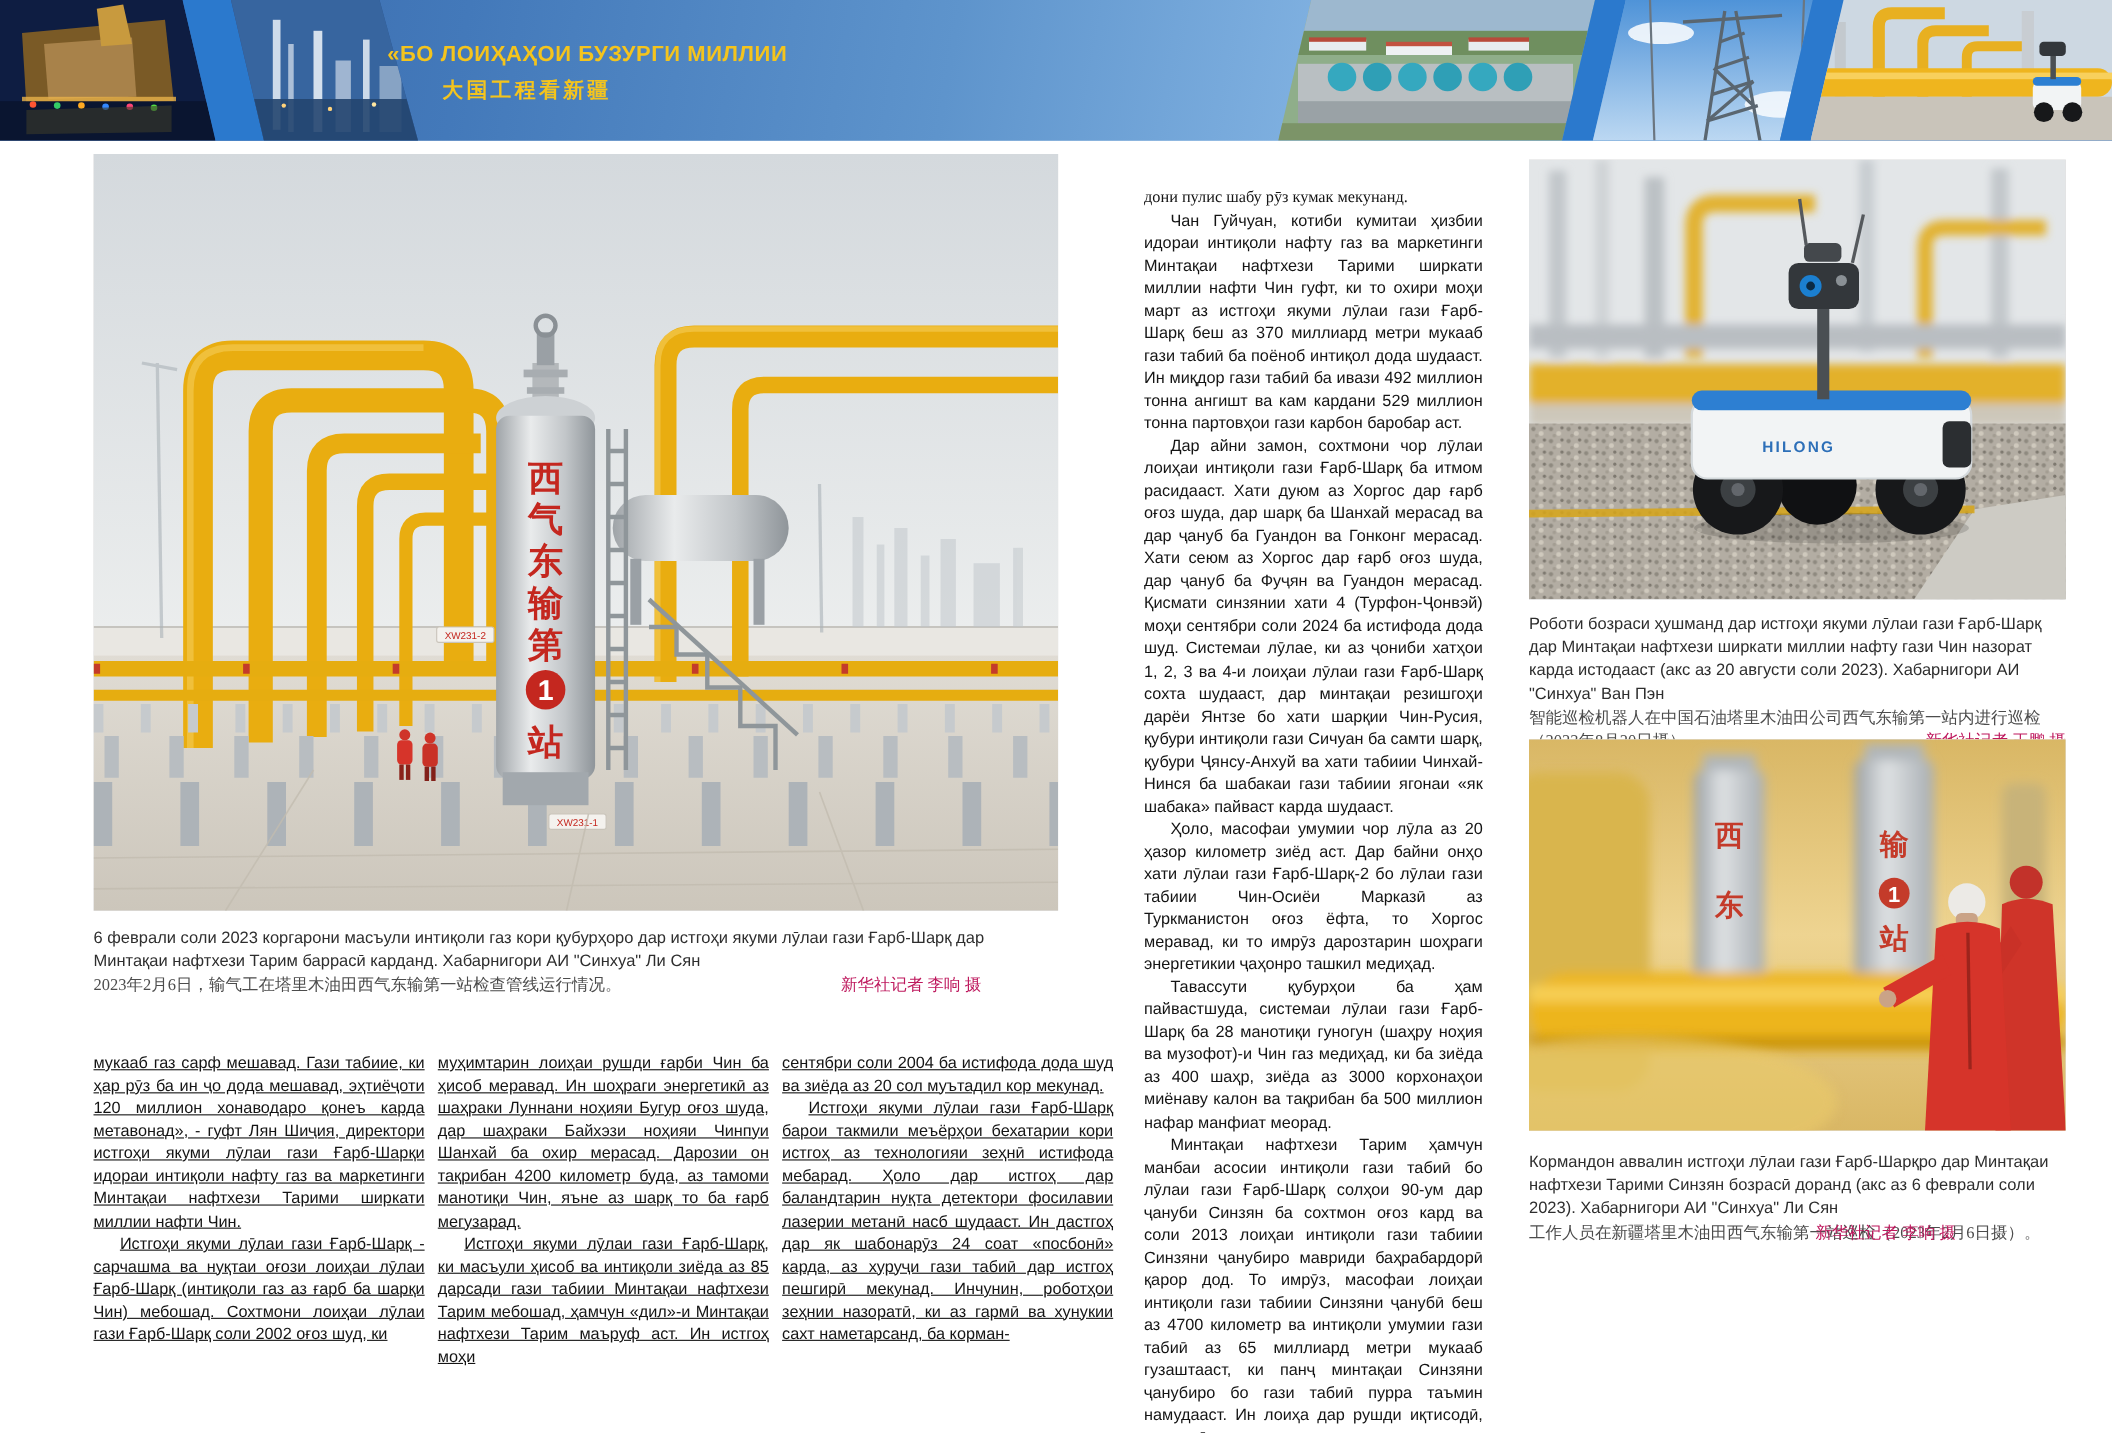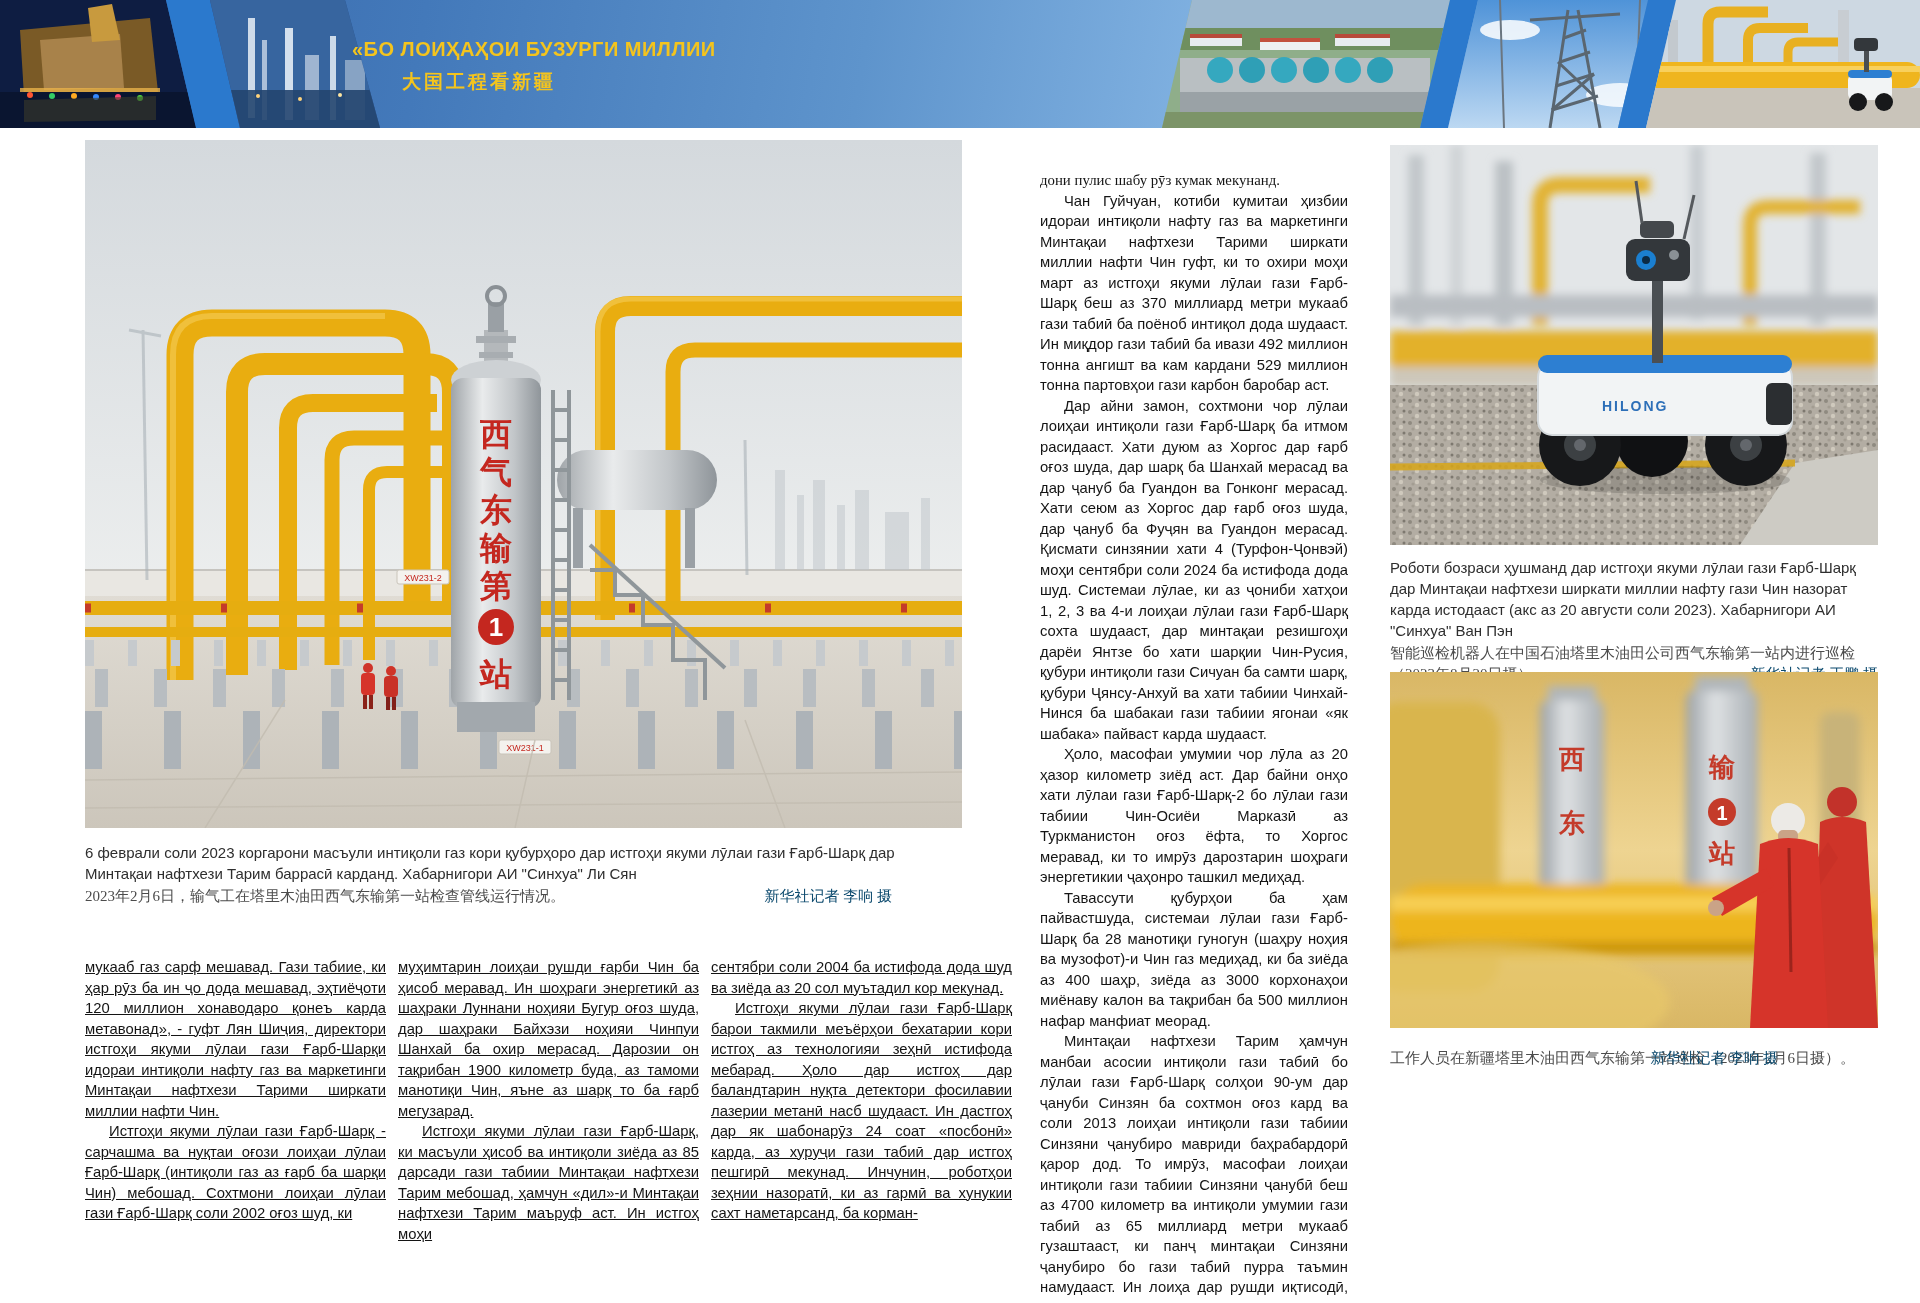--- a/index.html
+++ b/index.html
@@ -26,21 +26,21 @@
   .article{position:absolute;left:1040px;top:170px;width:308px;text-align:justify;color:#141414;
            font-size:14.8px;line-height:20.5px;}
   .article p{margin:0;text-indent:24px;}
   .article p.cont{text-indent:0;font-family:Liberation Serif, serif;}
 
   
   .caption{position:absolute;color:#2e2e2e;font-size:15px;line-height:21px;}
   .caption .cn-row{position:relative;margin-top:2px;
                    font-family:"Liberation Serif","DejaVu Serif",serif;color:#4c4c4c;}
   .caption .credit{position:absolute;bottom:0;
-                   font-family:"Liberation Serif","DejaVu Serif",serif;color:#0c4a6e;white-space:nowrap;}
+                   font-family:"Liberation Serif","DejaVu Serif",serif;color:#be185d;white-space:nowrap;}
 
   .photo{position:absolute;overflow:hidden;background:#ddd;}
   .photo svg{display:block;}
 </style>
 </head>
 <body>
 
 <div class="page">
 
   <div class="banner">
@@ -295,21 +295,21 @@
       <span>2023年2月6日，输气工在塔里木油田西气东输第一站检查管线运行情况。</span>
       <span class="credit" style="right:70px;">新华社记者 李响 摄</span>
     </div>
   </div>
 
   <div class="bodycol" style="left:85px;top:957px;">
     <p class="cont">мукааб газ сарф мешавад. Гази табиие, ки ҳар рӯз ба ин ҷо дода мешавад, эҳтиёҷоти 120 миллион хонаводаро қонеъ карда метавонад», - гуфт Лян Шиҷия, директори истгоҳи якуми лӯлаи гази Ғарб-Шарқи идораи интиқоли нафту газ ва маркетинги Минтақаи нафтхези Тарими ширкати миллии нафти Чин.</p>
     <p>Истгоҳи якуми лӯлаи гази Ғарб-Шарқ - сарчашма ва нуқтаи оғози лоиҳаи лӯлаи Ғарб-Шарқ (интиқоли газ аз ғарб ба шарқи Чин) мебошад. Сохтмони лоиҳаи лӯлаи гази Ғарб-Шарқ соли 2002 оғоз шуд, ки</p>
   </div>
   <div class="bodycol" style="left:398px;top:957px;">
-    <p class="cont">муҳимтарин лоиҳаи рушди ғарби Чин ба ҳисоб меравад. Ин шоҳраги энергетикӣ аз шаҳраки Луннани ноҳияи Бугур оғоз шуда, дар шаҳраки Байхэзи ноҳияи Чинпуи Шанхай ба охир мерасад. Дарозии он тақрибан 1900 километр буда, аз тамоми манотиқи Чин, яъне аз шарқ то ба ғарб мегузарад.</p>
+    <p class="cont">муҳимтарин лоиҳаи рушди ғарби Чин ба ҳисоб меравад. Ин шоҳраги энергетикӣ аз шаҳраки Луннани ноҳияи Бугур оғоз шуда, дар шаҳраки Байхэзи ноҳияи Чинпуи Шанхай ба охир мерасад. Дарозии он тақрибан 4200 километр буда, аз тамоми манотиқи Чин, яъне аз шарқ то ба ғарб мегузарад.</p>
     <p>Истгоҳи якуми лӯлаи гази Ғарб-Шарқ, ки масъули ҳисоб ва интиқоли зиёда аз 85 дарсади гази табиии Минтақаи нафтхези Тарим мебошад, ҳамчун «дил»-и Минтақаи нафтхези Тарим маъруф аст. Ин истгоҳ моҳи</p>
   </div>
   <div class="bodycol" style="left:711px;top:957px;">
     <p class="cont">сентябри соли 2004 ба истифода дода шуд ва зиёда аз 20 сол муътадил кор мекунад.</p>
     <p>Истгоҳи якуми лӯлаи гази Ғарб-Шарқ барои такмили меъёрҳои бехатарии кори истгоҳ аз технологияи зеҳнӣ истифода мебарад. Ҳоло дар истгоҳ дар баландтарин нуқта детектори фосилавии лазерии метанӣ насб шудааст. Ин дастгоҳ дар як шабонарӯз 24 соат «посбонӣ» карда, аз хуруҷи гази табиӣ дар истгоҳ пешгирӣ мекунад. Инчунин, роботҳои зеҳнии назоратӣ, ки аз гармӣ ва хунукии сахт наметарсанд, ба корман-</p>
   </div>
 
   <div class="article">
     <p class="cont">дони пулис шабу рӯз кумак мекунанд.</p>
     <p>Чан Гуйчуан, котиби кумитаи ҳизбии идораи интиқоли нафту газ ва маркетинги Минтақаи нафтхези Тарими ширкати миллии нафти Чин гуфт, ки то охири моҳи март аз истгоҳи якуми лӯлаи гази Ғарб-Шарқ беш аз 370 миллиард метри мукааб гази табиӣ ба поёноб интиқол дода шудааст. Ин миқдор гази табиӣ ба ивази 492 миллион тонна ангишт ва кам кардани 529 миллион тонна партовҳои гази карбон баробар аст.</p>
@@ -435,19 +435,20 @@
           <path d="M376,196 L322,226 L332,244 L384,214 Z" fill="#d6342a"></path>
           <circle cx="326" cy="236" r="8" fill="#caa387"></circle>
           <line x1="399" y1="176" x2="401" y2="300" stroke="#9c241c" stroke-width="3"></line>
         </g>
       </g>
       <ellipse cx="90" cy="330" rx="190" ry="60" fill="#e9c96a" opacity=".65" filter="url(#blur2)"></ellipse>
     </svg>
   </div>
 
   <div class="caption" style="left:1390px;top:1046px;width:488px;">
+    <div>Кормандон аввалин истгоҳи лӯлаи гази Ғарб-Шарқро дар Минтақаи нафтхези Тарими Синзян бозрасӣ доранд (акс аз 6 феврали соли 2023). Хабарнигори АИ "Синхуа" Ли Сян</div>
     <div class="cn-row">
       <span>工作人员在新疆塔里木油田西气东输第一站巡检（2023年2月6日摄）。</span>
       <span class="credit" style="right:100px;">新华社记者 李响 摄</span>
     </div>
   </div>
 
 </div>
 
 </body></html>

